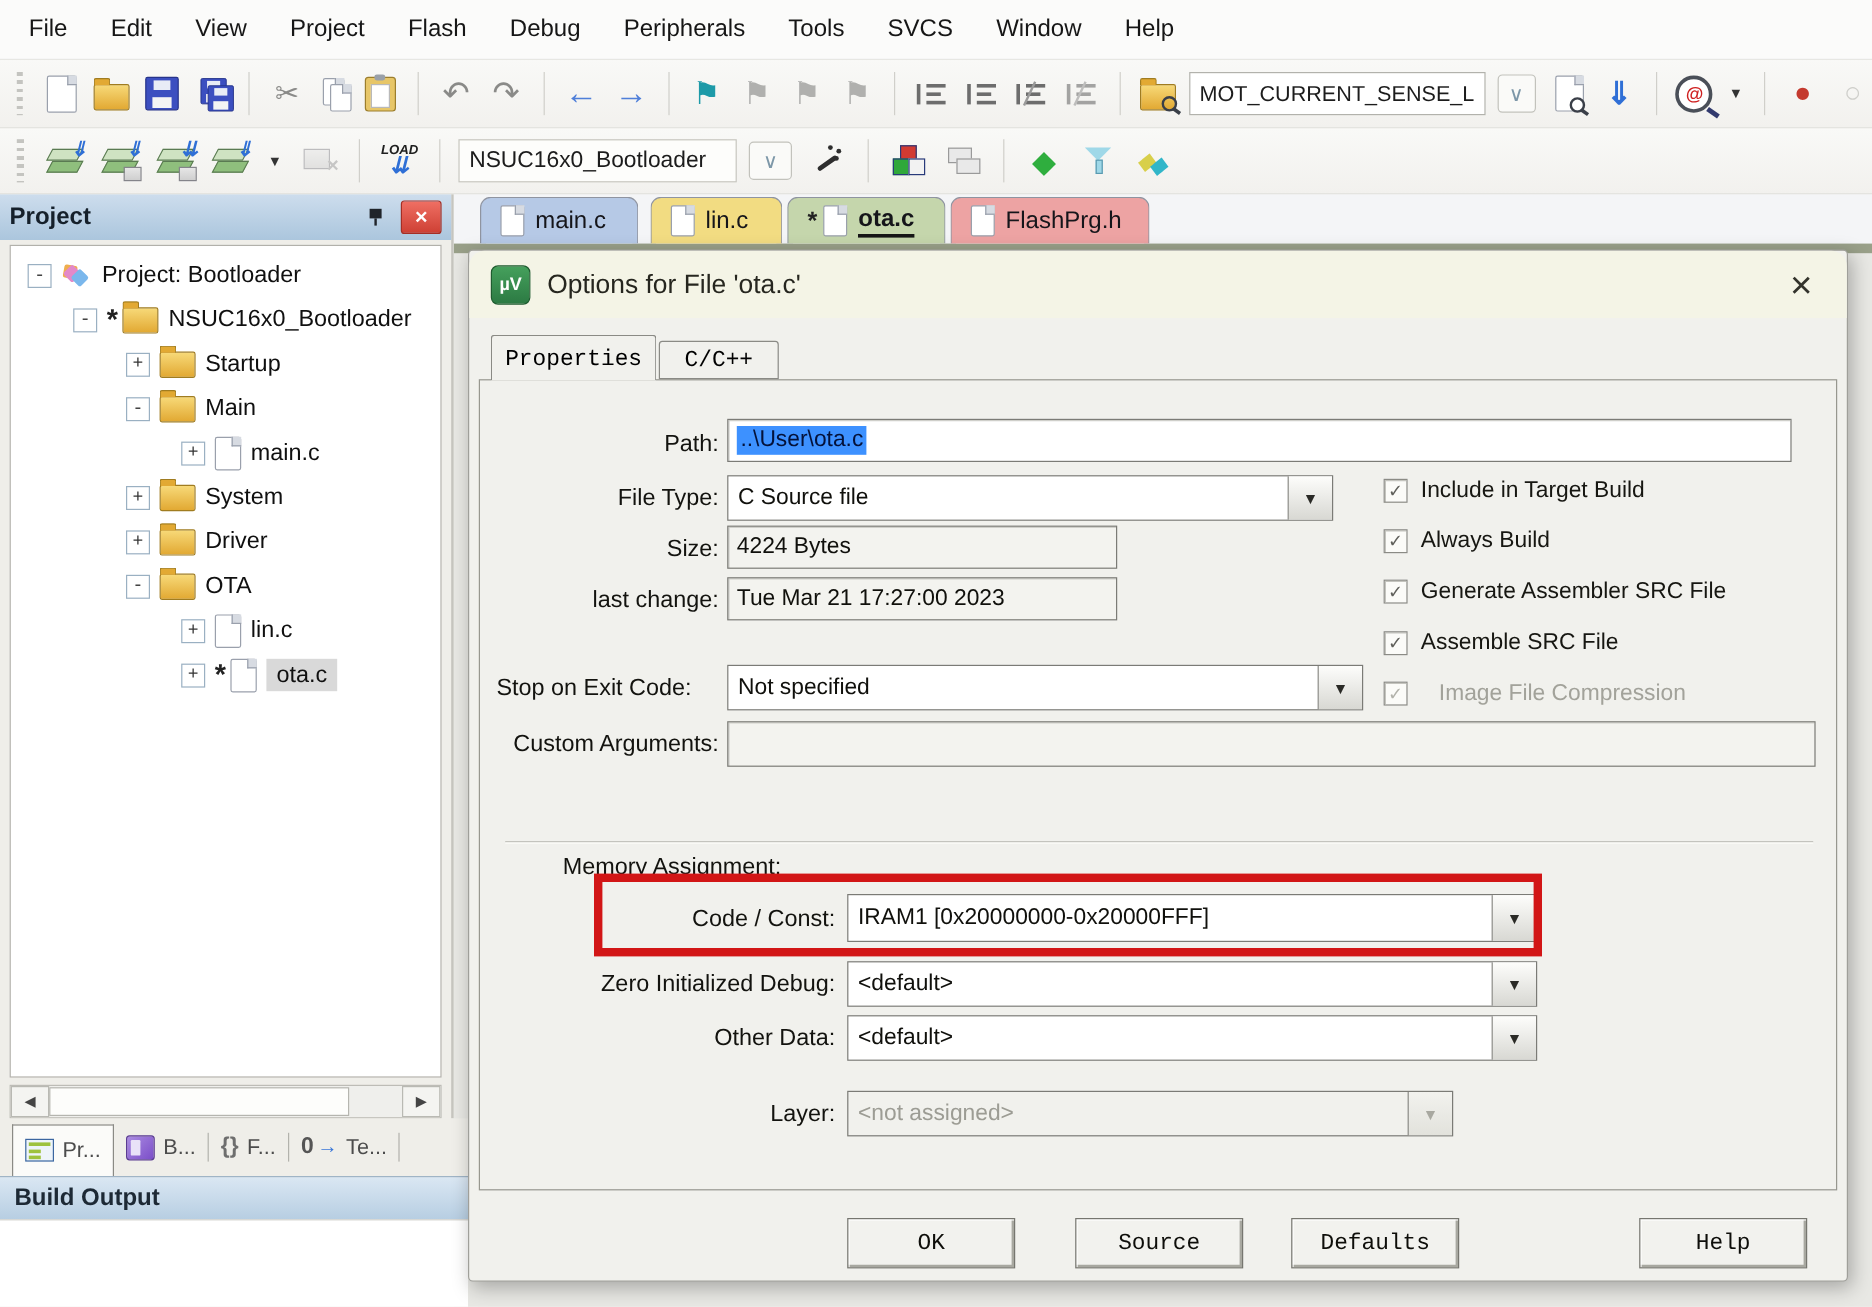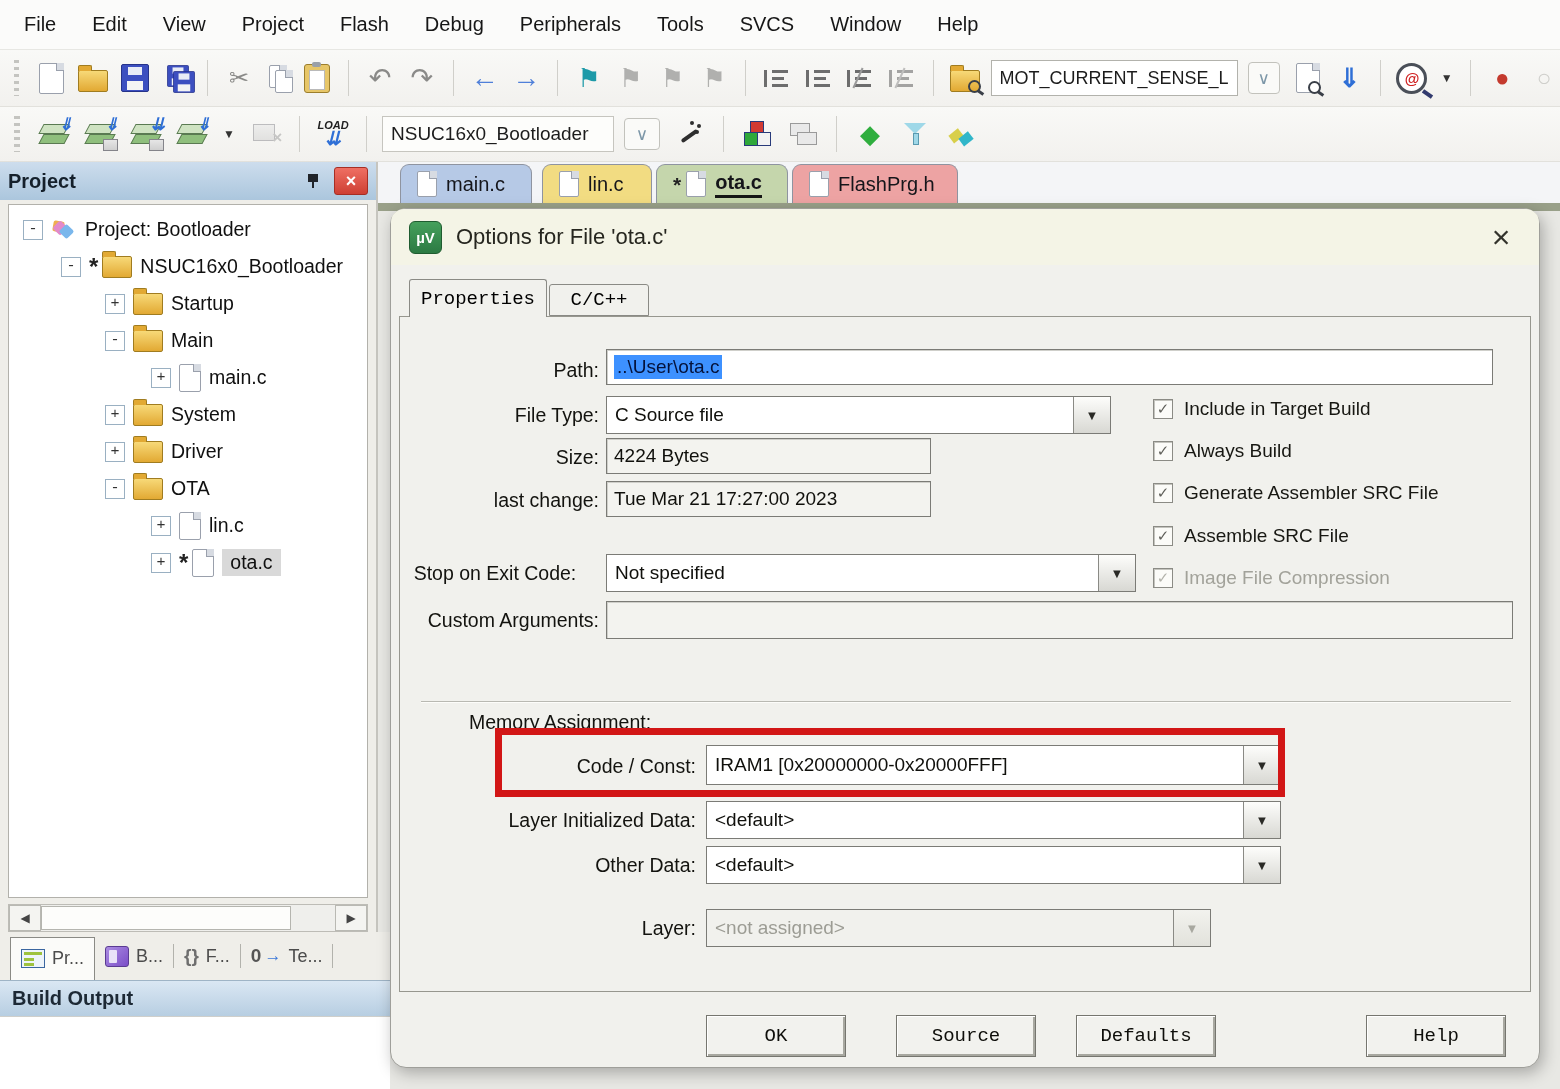--- a/index.html
+++ b/index.html
@@ -99,42 +99,42 @@
   
   #build-header{position:absolute;left:0;top:980px;width:390px;height:36px;background:linear-gradient(#dae7f3,#b7cee2);border-top:1px solid #9fb4c6;display:flex;align-items:center;padding-left:12px;box-sizing:border-box;font-size:20px;font-weight:bold;color:#1d2935;}
   #build-body{position:absolute;left:0;top:1016px;width:390px;height:73px;background:#fff;border-top:1px solid #cfcfcb;}
   
   #editor-bg{position:absolute;left:378px;top:211px;width:1182px;height:878px;background:#e8e8e4;}
   #tabbar{position:absolute;left:378px;top:162px;width:1182px;height:41px;background:#f4f5f7;}
   #tab-band{position:absolute;left:378px;top:203px;width:1182px;height:8px;background:#99a089;}
   .etab{position:absolute;top:164px;height:39px;border:1px solid #8f94a0;border-bottom:none;border-radius:9px 9px 0 0;display:flex;align-items:center;gap:9px;padding:0 16px;font-size:20px;color:#15151a;box-sizing:border-box;}
   .etab .pg{width:18px;height:24px;}
   
-  #dialog{position:absolute;left:390px;top:208px;width:1150px;height:860px;background:#f1f1ed;border:1px solid #9f9f9a;border-radius:16px;box-shadow:3px 5px 16px rgba(0,0,0,.28);z-index:10;box-sizing:border-box;}
+  #dialog{position:absolute;left:390px;top:208px;width:1150px;height:860px;background:#f1f1ed;border:1px solid #9f9f9a;border-radius:4px;box-shadow:3px 5px 16px rgba(0,0,0,.28);z-index:10;box-sizing:border-box;}
   #dlg-title{position:absolute;left:0;top:0;width:100%;height:56px;background:#f4f4e6;border-radius:13px 13px 0 0;display:flex;align-items:center;gap:14px;padding:0 18px;box-sizing:border-box;}
   .uvico{width:31px;height:31px;background:linear-gradient(#45a05c,#2c7a43);border:1px solid #1f5c30;border-radius:6px;color:#fff;font-weight:bold;font-size:15px;display:flex;align-items:center;justify-content:center;}
   #dlg-title-text{flex:1;font-size:22px;color:#26261f;}
   #dlg-close{font-size:32px;color:#33332c;width:40px;text-align:center;line-height:1;font-weight:300;}
   .dtab{position:absolute;display:flex;align-items:center;justify-content:center;font-size:19px;border:1px solid #8a8a85;background:#f1f1ed;box-sizing:border-box;border-radius:3px 3px 0 0;}
   #dtab-props{left:18px;top:70px;width:138px;height:38px;border-bottom:none;z-index:3;}
   #dtab-c{left:158px;top:75px;width:100px;height:32px;z-index:1;}
   #dlg-box{position:absolute;left:8px;top:107px;width:1132px;height:676px;border:1px solid #97978f;z-index:2;box-sizing:border-box;}
   .lbl{position:absolute;font-size:19.5px;color:#13130f;text-align:right;z-index:4;}
   .field{position:absolute;background:#fff;border:1px solid #7b7b76;box-shadow:inset 1px 1px 0 #cfcfca;display:flex;align-items:center;padding:0 7px;font-size:19px;color:#10100c;z-index:4;box-sizing:border-box;}
   .field.readonly{background:#f3f3ef;}
   .sel{background:#3d91ff;color:#04123a;padding:1px 3px;}
   .combo{position:absolute;background:#fff;border:1px solid #7b7b76;display:flex;align-items:center;font-size:19px;color:#10100c;z-index:5;box-sizing:border-box;}
   .combo .ctxt{flex:1;padding:0 8px;white-space:nowrap;overflow:hidden;}
   .combo .cbtn{width:36px;align-self:stretch;background:linear-gradient(#fdfdfb,#d8d8d3);border-left:1px solid #8a8a85;display:flex;align-items:center;justify-content:center;font-size:13px;color:#2a2a26;}
   .combo.disabled{background:#f1f1ed;color:#9c9c94;}
   .combo.disabled .cbtn{color:#a8a8a0;background:linear-gradient(#f2f2ee,#e2e2dc);}
   .cbrow{position:absolute;display:flex;align-items:center;gap:11px;z-index:4;}
   .cbbox{width:20px;height:20px;border:1px solid #8b8b85;background:#fbfbf8;box-shadow:inset 1px 1px 0 #c4c4be;display:flex;align-items:center;justify-content:center;font-size:15px;color:#5f5f5a;box-sizing:border-box;}
   .cblabel{font-size:19px;color:#171712;}
-  .cbrow.disabled .cblabel{color:#a2a29a;}
+  .cbrow.disabled .cblabel{color:#a2a29a;margin-left:15px;}
   .cbrow.disabled .cbbox{color:#b2b2aa;}
   .etched{position:absolute;height:0;border-top:1px solid #b9b9b2;border-bottom:1px solid #fdfdfa;z-index:4;}
   #annotation{position:absolute;left:104px;top:519px;width:790px;height:69px;border:7px solid #d21616;z-index:8;box-sizing:border-box;}
   .dlg-btn{position:absolute;width:140px;height:42px;background:#f2f2ee;border:1px solid #76766f;box-shadow:inset 1px 1px 0 #ffffff,inset -2px -2px 0 #a8a8a0;display:flex;align-items:center;justify-content:center;font-size:19px;color:#0e0e0a;z-index:4;box-sizing:border-box;}
 </style>
 </head>
 <body>
 
 <div id="screen">
 
@@ -554,21 +554,21 @@
     <div id="annotation"></div>
 
     <div class="lbl" style="left:95px;top:546px;width:210px;">Code / Const:</div>
     <div class="combo" style="left:315px;top:536px;width:575px;height:40px;">
       <span class="ctxt">IRAM1 [0x20000000-0x20000FFF]</span>
       <span class="cbtn">
           <span>▼</span>
         </span>
     </div>
 
-    <div class="lbl" style="left:95px;top:600px;width:210px;">Layer Initialized Data:</div>
+    <div class="lbl" style="left:95px;top:600px;width:210px;">Zero Initialized Debug:</div>
     <div class="combo" style="left:315px;top:592px;width:575px;height:38px;">
       <span class="ctxt">&lt;default&gt;</span>
       <span class="cbtn">
           <span>▼</span>
         </span>
     </div>
 
     <div class="lbl" style="left:95px;top:645px;width:210px;">Other Data:</div>
     <div class="combo" style="left:315px;top:637px;width:575px;height:38px;">
       <span class="ctxt">&lt;default&gt;</span>

